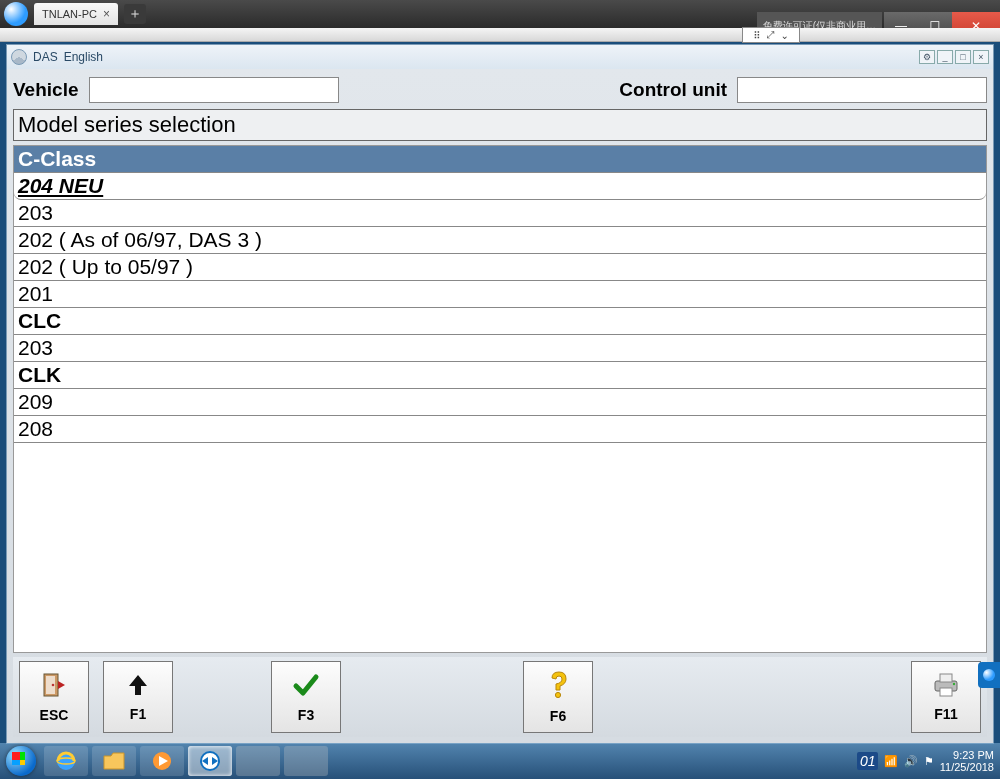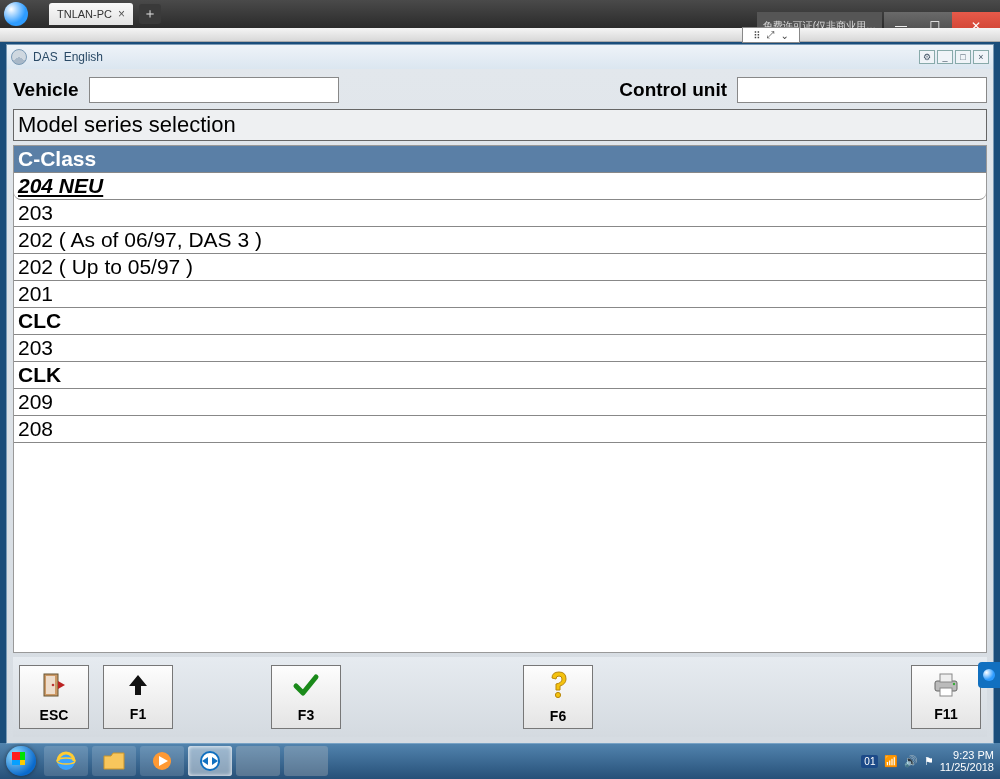--- a/index.html
+++ b/index.html
@@ -9,21 +9,21 @@
   .browser-chrome {
     height: 28px; background: linear-gradient(#4a4a4a, #2b2b2b);
     display: flex; align-items: center; position: relative;
   }
   .browser-chrome .left-icon {
     width: 24px; height: 24px; margin-left: 4px; border-radius: 50%;
     background: radial-gradient(circle at 30% 30%, #fff, #2e9cff 60%);
     display:flex;align-items:center;justify-content:center;
   }
   .browser-chrome .tab {
-    background: linear-gradient(#fafafa,#e3e3e3); height: 22px; margin-left: 21px;
+    background: linear-gradient(#fafafa,#e3e3e3); height: 22px; margin-left: 6px;
     padding: 0 8px; border-radius: 3px 3px 0 0; display:flex; align-items:center;
     font-size: 11px; color:#333; gap:6px;
   }
   .tab .tab-close { font-size:12px; color:#555; cursor:pointer; }
   .new-tab { margin-left:6px; width:22px; height:20px; background:#3a3a3a;
     border-radius:3px; color:#ddd; display:flex;align-items:center;justify-content:center;
     font-size:14px; cursor:pointer; }
   .chrome-right { position:absolute; right:0; top:12px; display:flex; height:28px; }
   .chrome-badge {
     background:#555; color:#ddd; font-size:10px; padding:2px 6px; display:flex;
@@ -99,21 +99,21 @@
   }
   .list-row.subheader { font-weight:bold; }
   .list-row.selected { font-weight:bold; font-style:italic; text-decoration:underline;border-radius:7px; }
 
   
   .button-bar {
     height:80px; display:flex; align-items:center; padding:4px 6px; gap:14px;
     background:linear-gradient(#e6ebf0,#d4dae0);
   }
   .fkey {
-    width:70px; height:64px; border:1px solid #777; background:linear-gradient(#fdfdfd,#e4e4e4);
+    width:70px; height:72px; border:1px solid #777; background:linear-gradient(#fdfdfd,#e4e4e4);
     display:flex; flex-direction:column; align-items:center; justify-content:center;
     font-size:14px; font-weight:bold; gap:4px; cursor:pointer;
   }
   .fkey .ico { font-size:26px; line-height:1; }
   .button-bar .spacer { flex:1; }
 
   
   .taskbar {
     position:absolute; bottom:0; left:0; right:0; height:36px;
     background:linear-gradient(rgba(120,170,210,0.6), rgba(40,80,120,0.9));
@@ -138,21 +138,21 @@
     filter:saturate(1.5);
   }
   .task-item {
     width:44px; height:30px; margin:0 2px; border-radius:3px;
     background:rgba(255,255,255,0.15); display:flex;align-items:center;justify-content:center;
     font-size:18px;
   }
   .task-item.active { background:rgba(255,255,255,0.45); box-shadow:inset 0 0 4px #fff; }
   .tray { margin-left:auto; display:flex; align-items:center; gap:6px; padding-right:6px;
     color:#fff; font-size:11px; }
-  .tray .chip { background:#1c4a88; padding:1px 3px; border-radius:2px; font-size:10px; }
+  .tray .chip { background:#1c4a88; padding:1px 3px; border-radius:2px; font-size:14px;font-style:italic; }
   .tray .clock { text-align:right; line-height:1.1; }
 
   
   .tv-side { position:absolute; right:0; top:662px; width:22px; height:26px;
     background:#1170c0; border-radius:4px 0 0 4px;
     display:flex;align-items:center;justify-content:center; }
   .tv-side::after{ content:""; width:12px; height:12px; border-radius:50%;
     background:radial-gradient(circle at 30% 30%, #fff, #2e9cff 60%); }
 </style>
 </head>

